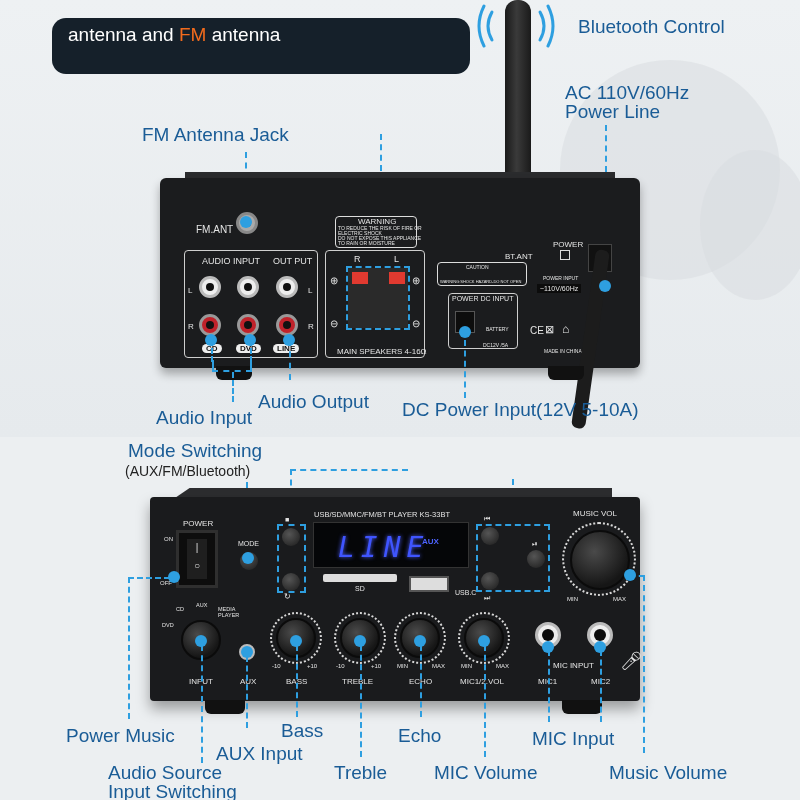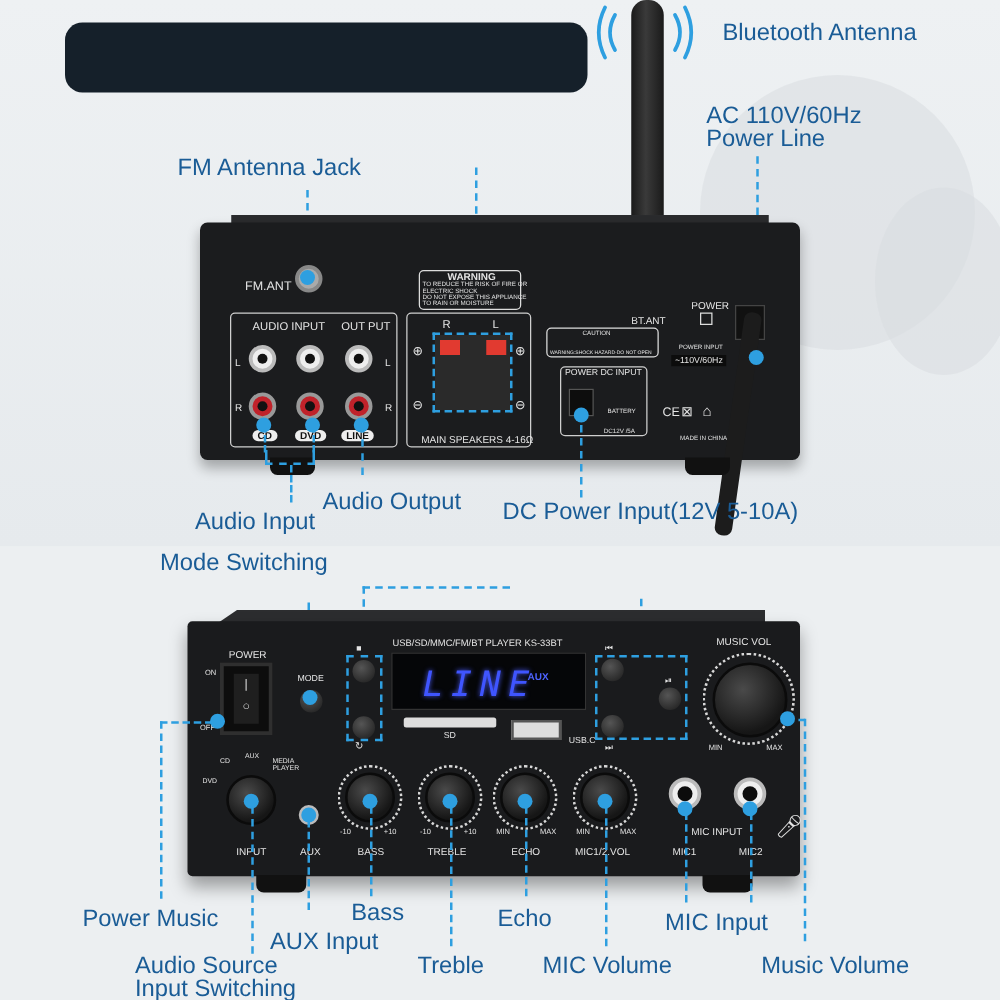--- a/index.html
+++ b/index.html
@@ -45,33 +45,34 @@
 </head>
 <body>
 
 <div class="stage">
   <div class="top-bg"></div>
   <div class="bot-bg"></div>
   <div class="deco" style="left:560px;top:60px;width:220px;height:220px"></div>
   <div class="deco" style="left:700px;top:150px;width:110px;height:150px"></div>
 
   <div class="headline">
+    <div><span>antenna and </span><span class="o">FM</span><span> antenna</span></div>
   </div>
 
   <svg style="position:absolute;left:476px;top:2px" width="80" height="48">
     <g fill="none" stroke="#2e9fe0" stroke-width="3" stroke-linecap="round">
       <path d="M16 10 Q8 24 16 38"></path>
         <path d="M8 4 Q-2 24 8 44"></path>
       <path d="M64 10 Q72 24 64 38"></path>
         <path d="M72 4 Q82 24 72 44"></path>
     </g>
   </svg>
   <div class="antenna"></div>
 
-  <div class="lbl" style="left:578px;top:16px">Bluetooth Antenna</div>
+  <div class="lbl" style="left:578px;top:16px">Bluetooth Control</div>
   <div class="lbl" style="left:565px;top:82px">AC 110V/60Hz</div>
   <div class="lbl" style="left:565px;top:101px">Power Line</div>
   <div class="lbl" style="left:142px;top:124px">FM Antenna Jack</div>
 
   <div class="dash-v" style="left:245px;top:152px;height:58px"></div>
   <div class="dash-v" style="left:380px;top:134px;height:130px"></div>
   <div class="dash-v" style="left:605px;top:125px;height:160px"></div>
 
   <div class="rear-top"></div>
   <div class="rear"></div>
@@ -91,21 +92,21 @@
   <div class="rca" style="left:237px;top:276px"></div>
   <div class="rca" style="left:276px;top:276px"></div>
   <div class="rca red" style="left:199px;top:314px"></div>
   <div class="rca red" style="left:237px;top:314px"></div>
   <div class="rca red" style="left:276px;top:314px"></div>
   <div class="tag" style="left:202px;top:344px">CD</div>
   <div class="tag" style="left:236px;top:344px">DVD</div>
   <div class="tag" style="left:273px;top:344px">LINE</div>
 
   <div class="box-out" style="left:335px;top:216px;width:82px;height:32px;border-color:#ddd"></div>
-  <div class="panel-txt" style="left:358px;top:217px;font-weight:bold">WARNING</div>
+  <div class="panel-txt" style="left:358px;top:217px;font-weight:normal">WARNING</div>
   <div class="panel-txt" style="left:338px;top:226px;font-size:5px;line-height:5px">
     <div>TO REDUCE THE RISK OF FIRE OR</div>
     <div>ELECTRIC SHOCK</div>
     <div>DO NOT EXPOSE THIS APPLIANCE</div>
     <div>TO RAIN OR MOISTURE</div>
   </div>
   <div class="box-out" style="left:325px;top:250px;width:100px;height:108px"></div>
   <div class="panel-txt" style="left:354px;top:254px;font-size:9px">R</div>
   <div class="panel-txt" style="left:394px;top:254px;font-size:9px">L</div>
   <div style="position:absolute;left:348px;top:268px;width:60px;height:60px;background:#2a2a2a"></div>
@@ -152,20 +153,21 @@
   <div class="dash-v" style="left:289px;top:340px;height:40px"></div>
   <div class="dot" style="left:205px;top:334px"></div>
   <div class="dot" style="left:244px;top:334px"></div>
   <div class="dot" style="left:283px;top:334px"></div>
 
   <div class="lbl" style="left:258px;top:391px">Audio Output</div>
   <div class="lbl" style="left:156px;top:407px">Audio Input</div>
   <div class="lbl" style="left:402px;top:399px">DC Power Input(12V 5-10A)</div>
 
   <div class="lbl" style="left:128px;top:440px">Mode Switching</div>
+  <div class="lbl sm" style="left:125px;top:461px">(AUX/FM/Bluetooth)</div>
   <div class="dash-h" style="left:290px;top:469px;width:118px"></div>
   <div class="dash-v" style="left:290px;top:469px;height:58px"></div>
   <div class="dash-v" style="left:512px;top:479px;height:48px"></div>
   <div class="dash-v" style="left:246px;top:482px;height:70px"></div>
 
   <div class="front-top"></div>
   <div class="front"></div>
 
   <div class="panel-txt" style="left:183px;top:519px;font-size:8px">POWER</div>
   <div class="panel-txt" style="left:164px;top:536px;font-size:6px">ON</div>

